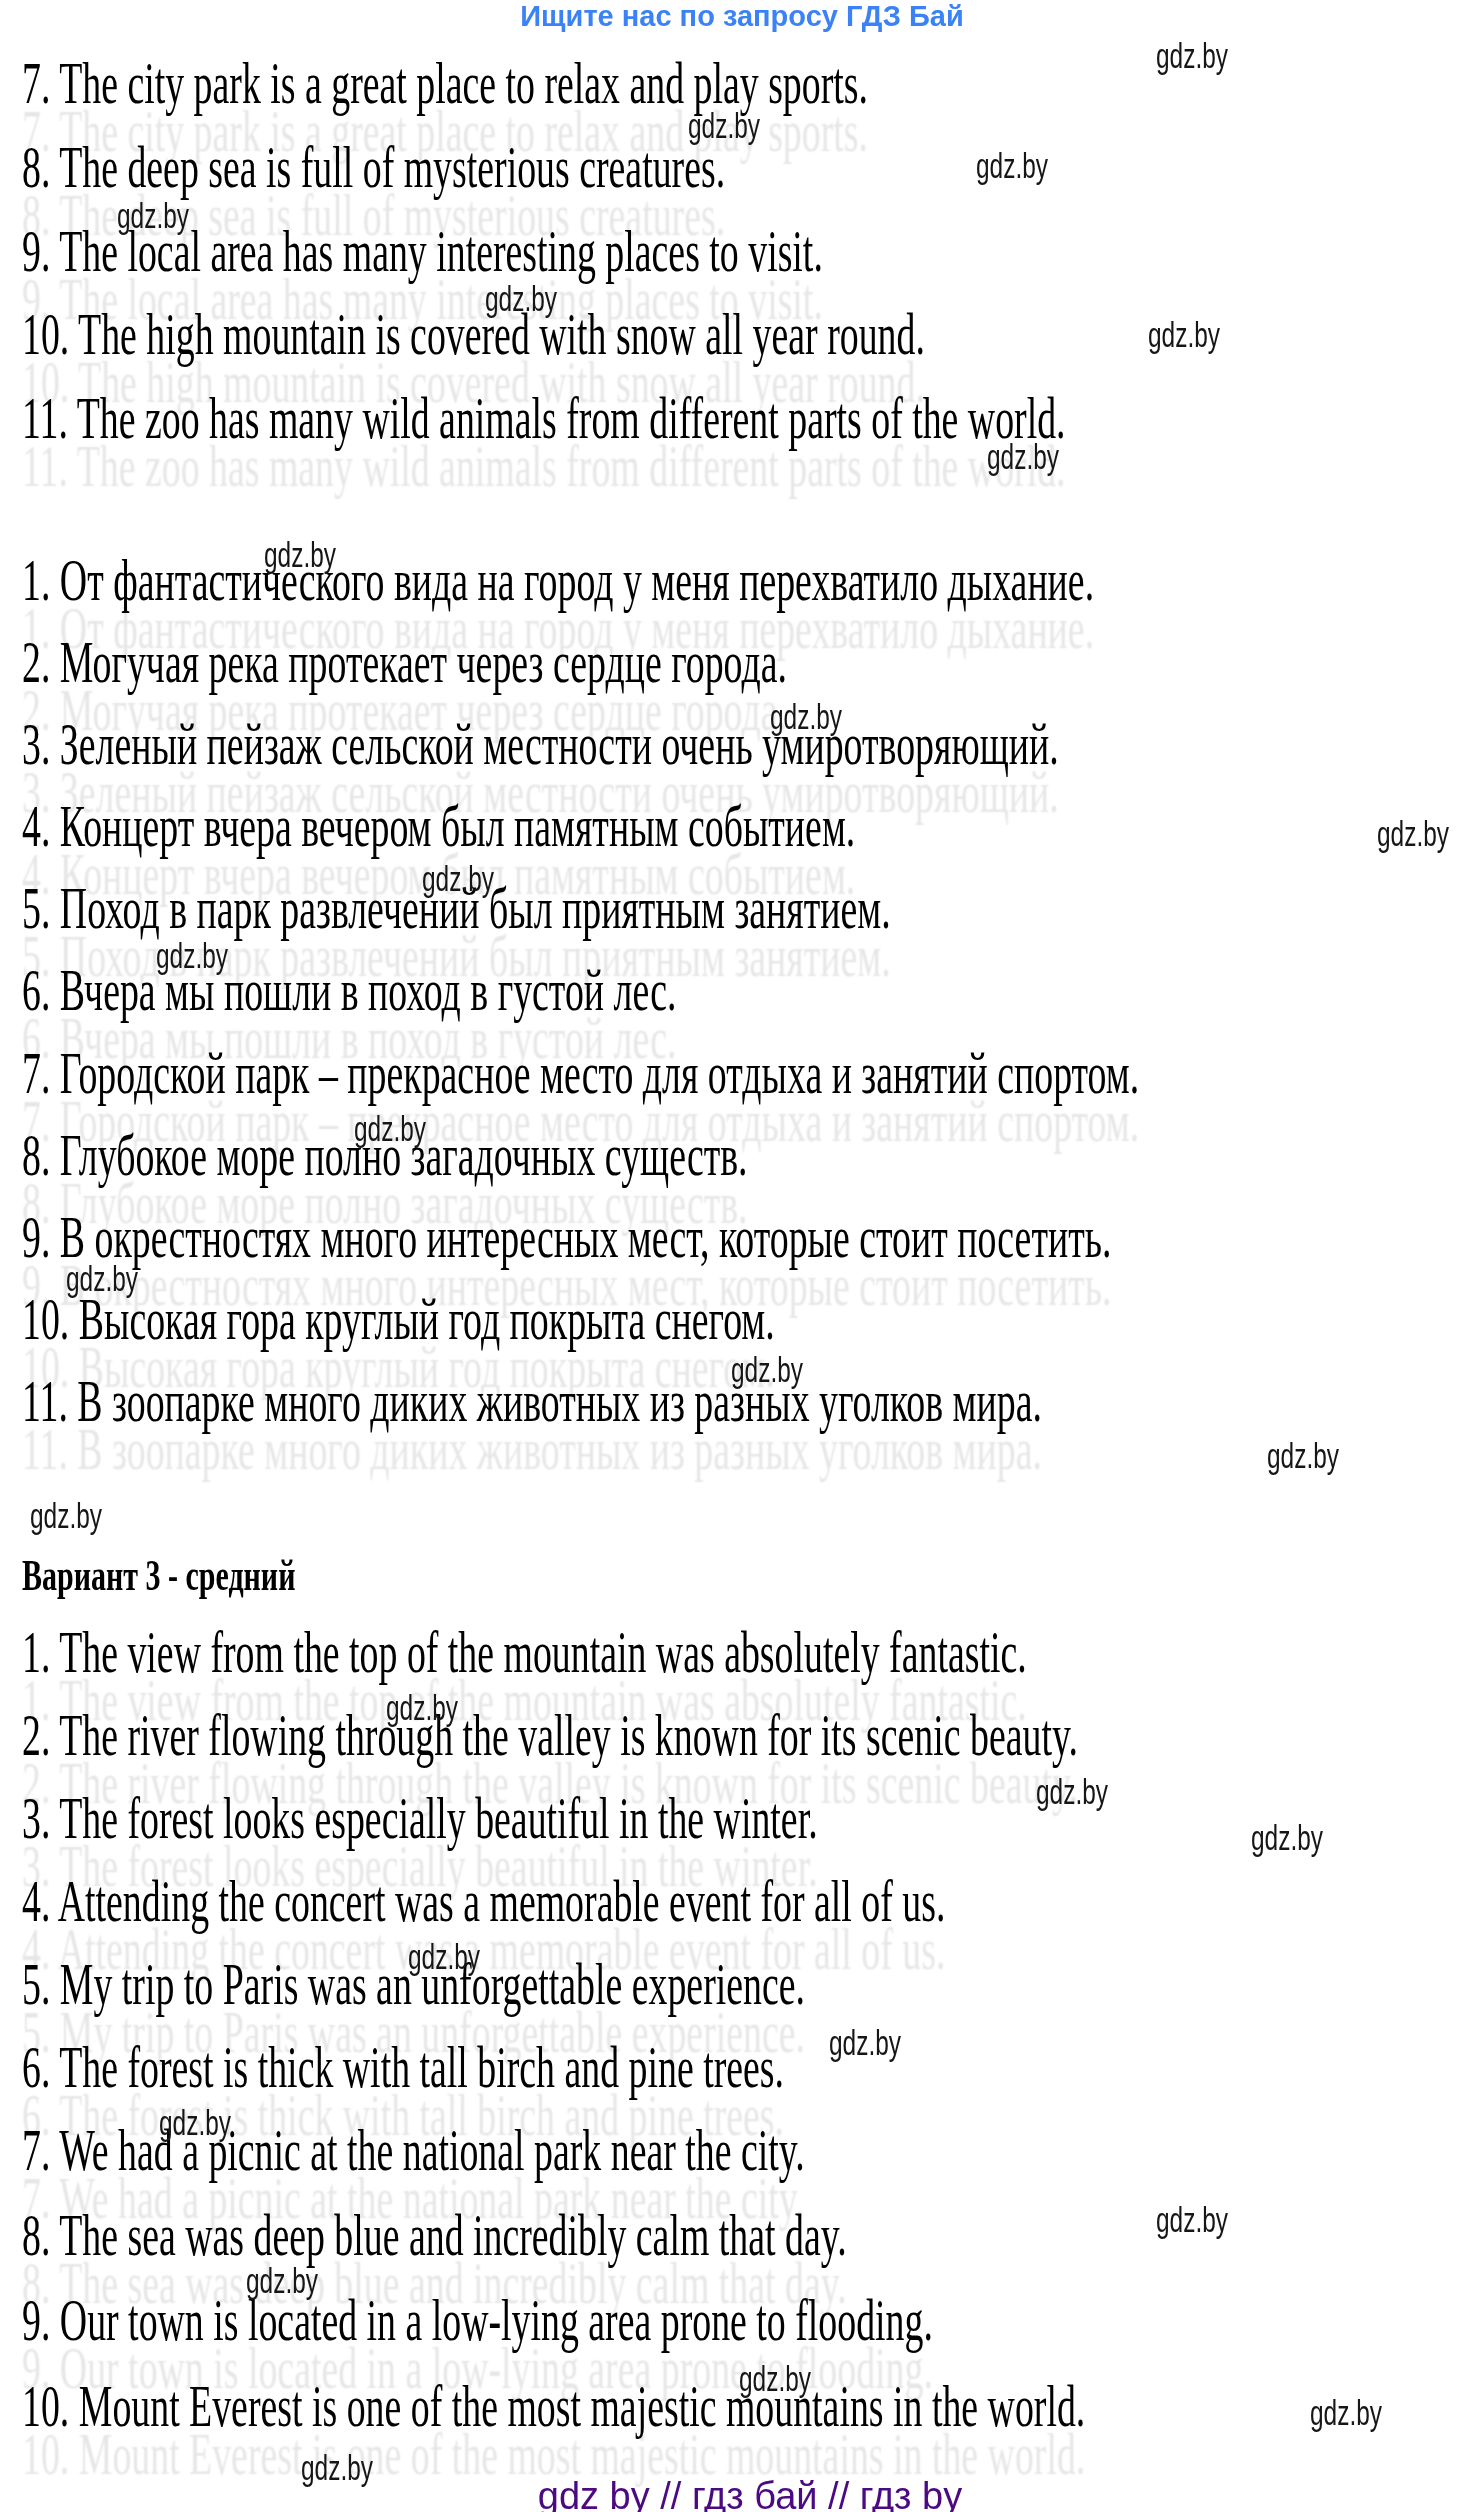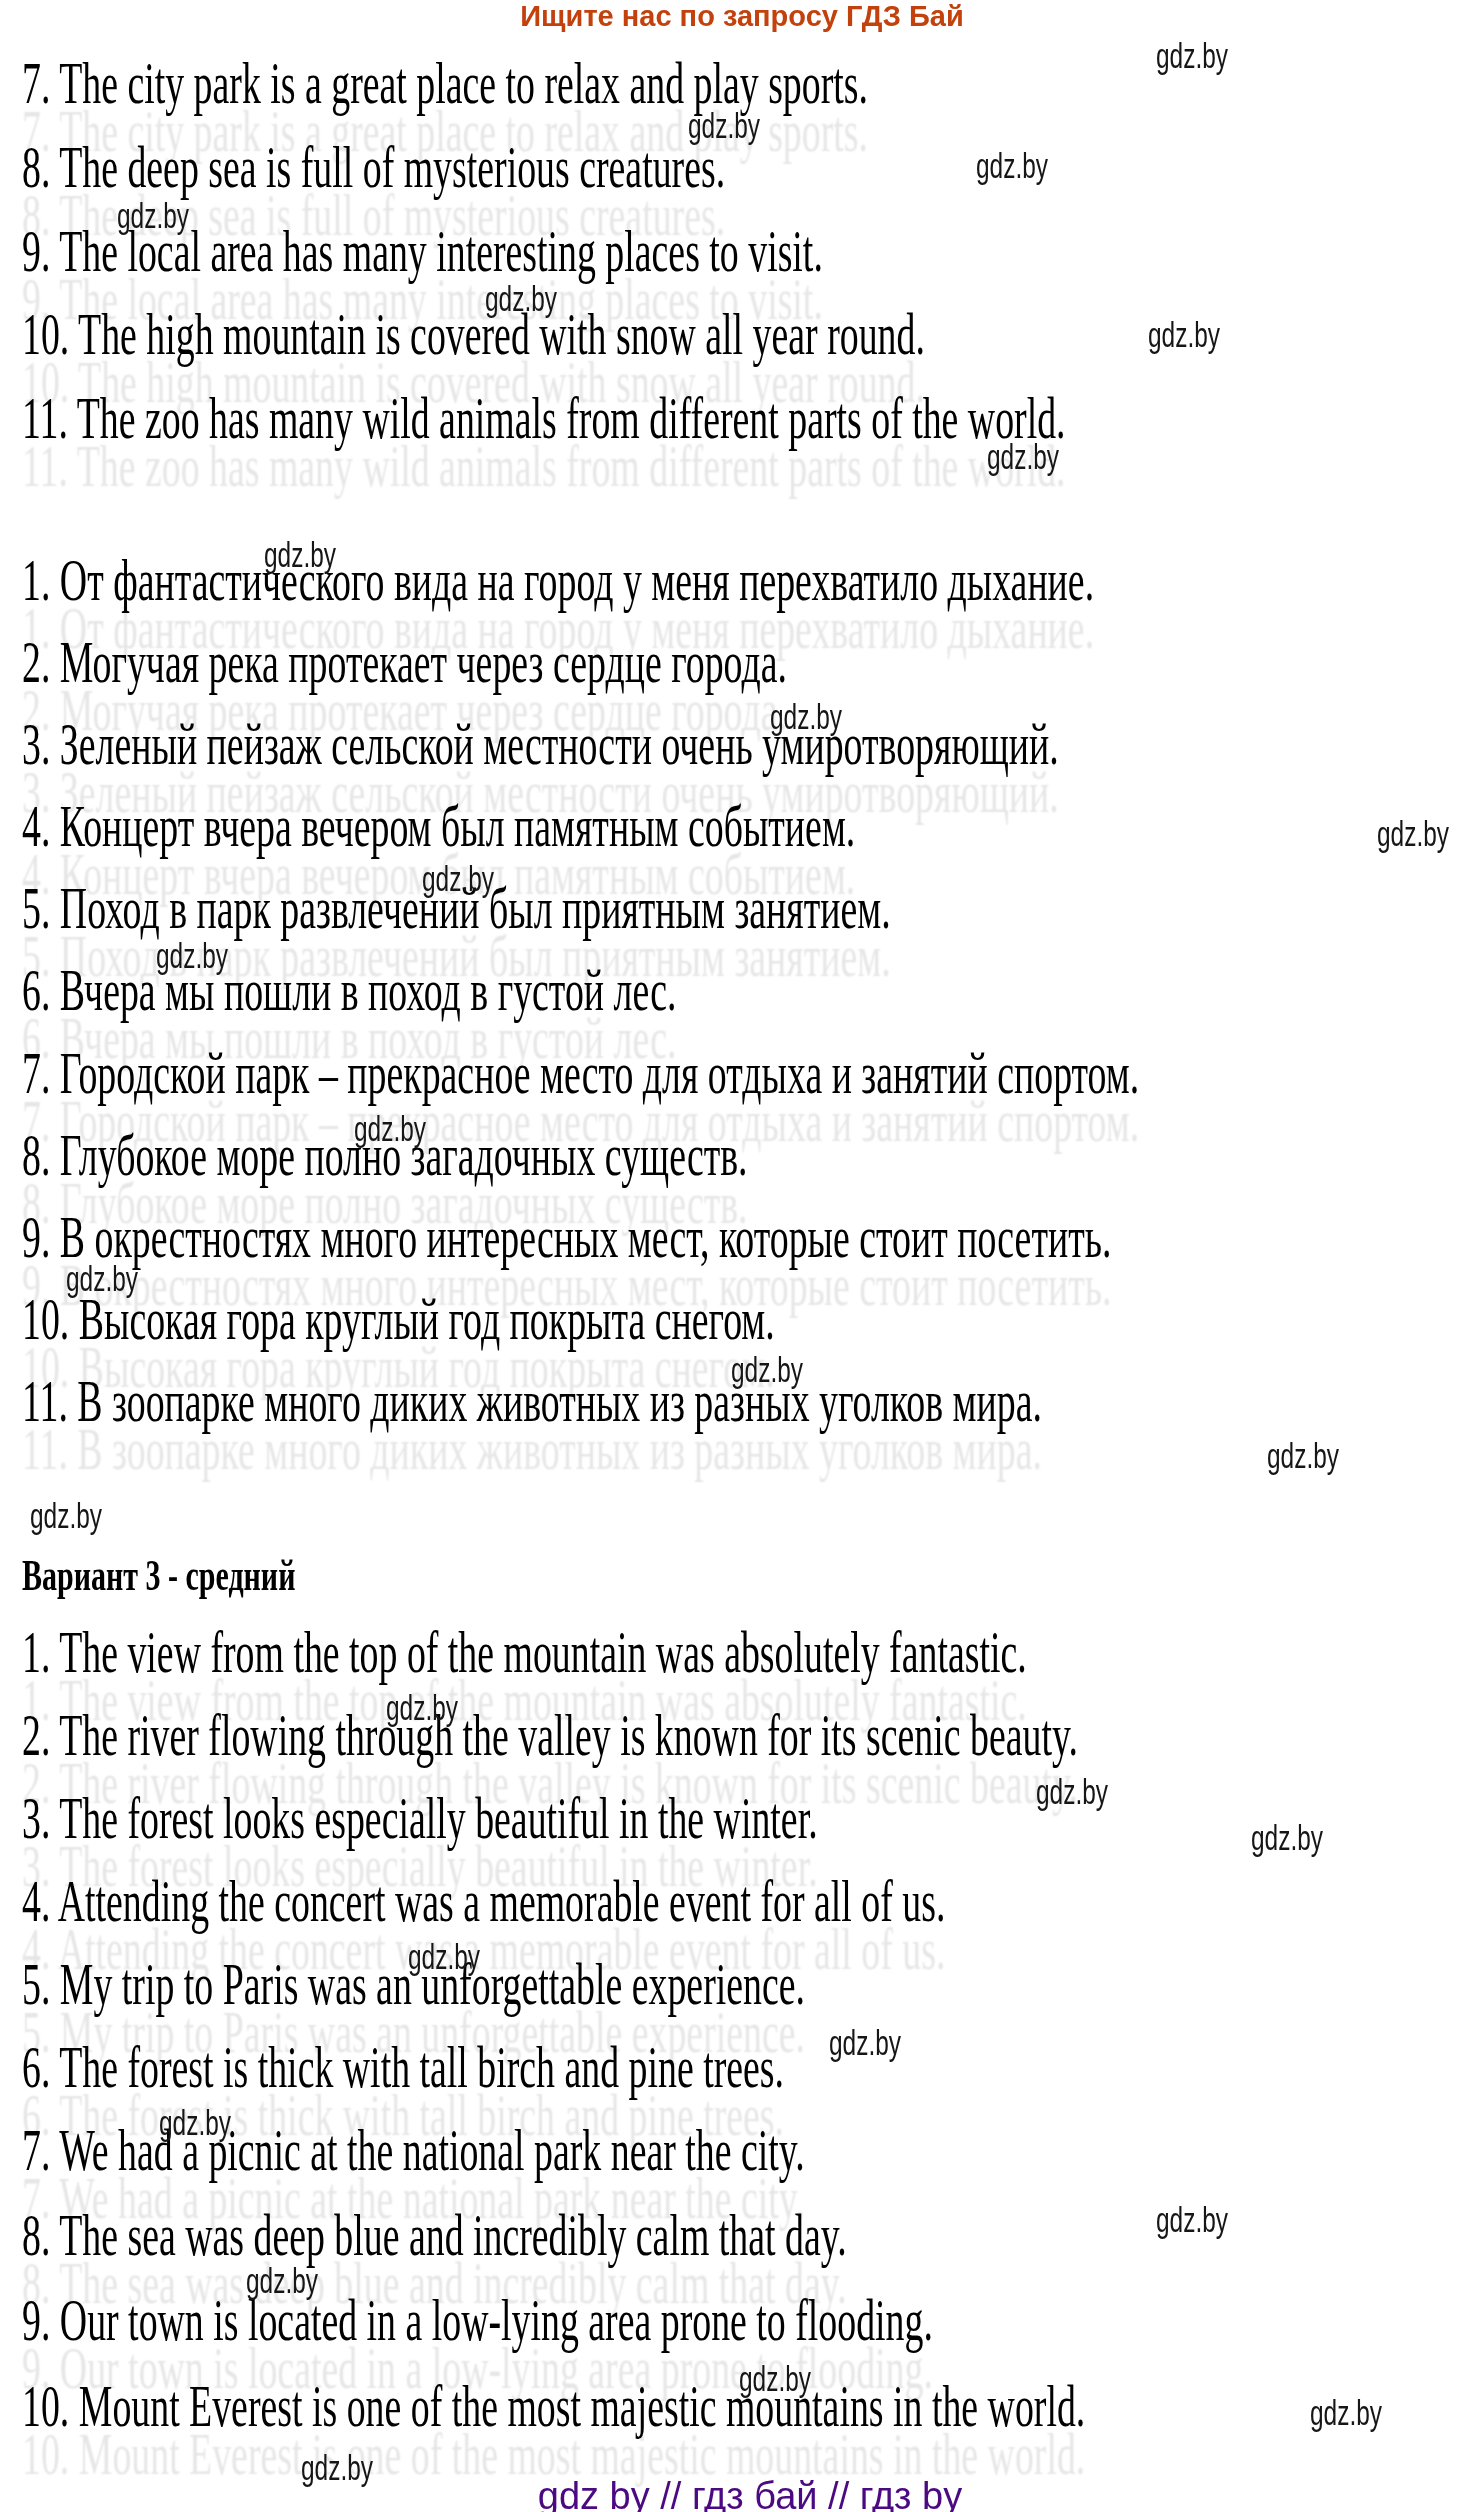--- a/index.html
+++ b/index.html
@@ -55,21 +55,21 @@
     text-align:center;
     font-family:"Liberation Sans", sans-serif;
     font-size:38px;
     white-space:nowrap;
   }
 </style>
 </head>
 <body>
 
 <div class="page">
-  <div class="promo" style="color: #c2410c;">Ищите нас по запросу ГДЗ Бай</div>
+  <div class="promo" style="color: #3b82f6;">Ищите нас по запросу ГДЗ Бай</div>
 
   <h2 class="heading">Вариант 3 - средний</h2>
 
   <div id="lines-layer">
       <div class="sentence" style="left: 22px; top: 53px;">7. The city park is a great place to relax and play sports.</div>
       <div class="sentence" style="left: 22px; top: 137px;">8. The deep sea is full of mysterious creatures.</div>
       <div class="sentence" style="left: 22px; top: 221px;">9. The local area has many interesting places to visit.</div>
       <div class="sentence" style="left: 22px; top: 304px;">10. The high mountain is covered with snow all year round.</div>
       <div class="sentence" style="left: 22px; top: 388px;">11. The zoo has many wild animals from different parts of the world.</div>
       <div class="sentence" style="left: 22px; top: 550px;">1. От фантастического вида на город у меня перехватило дыхание.</div>

